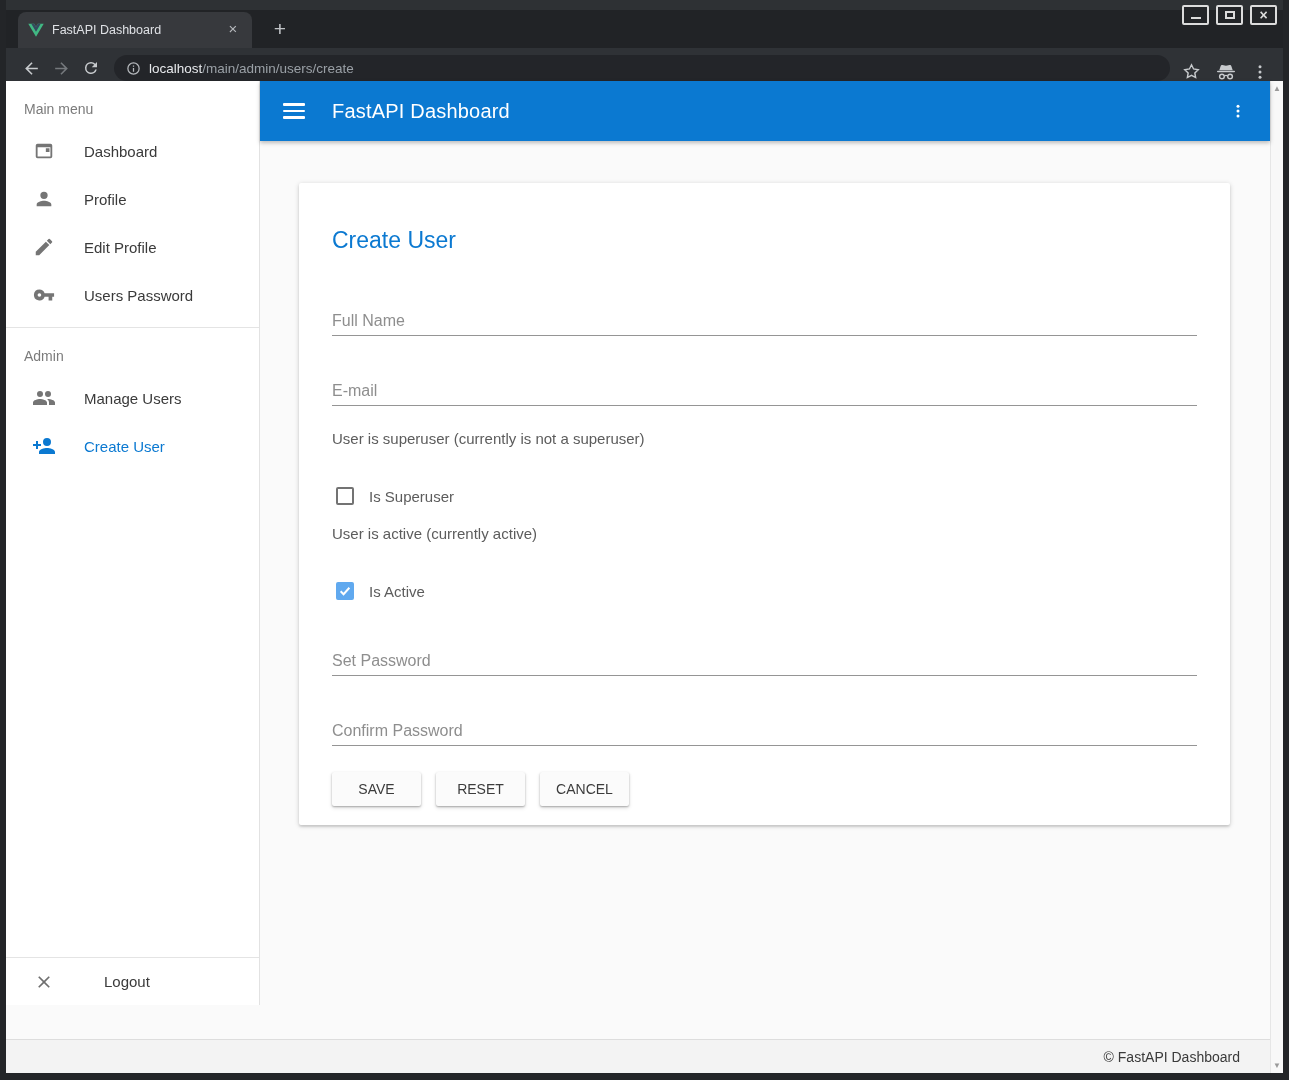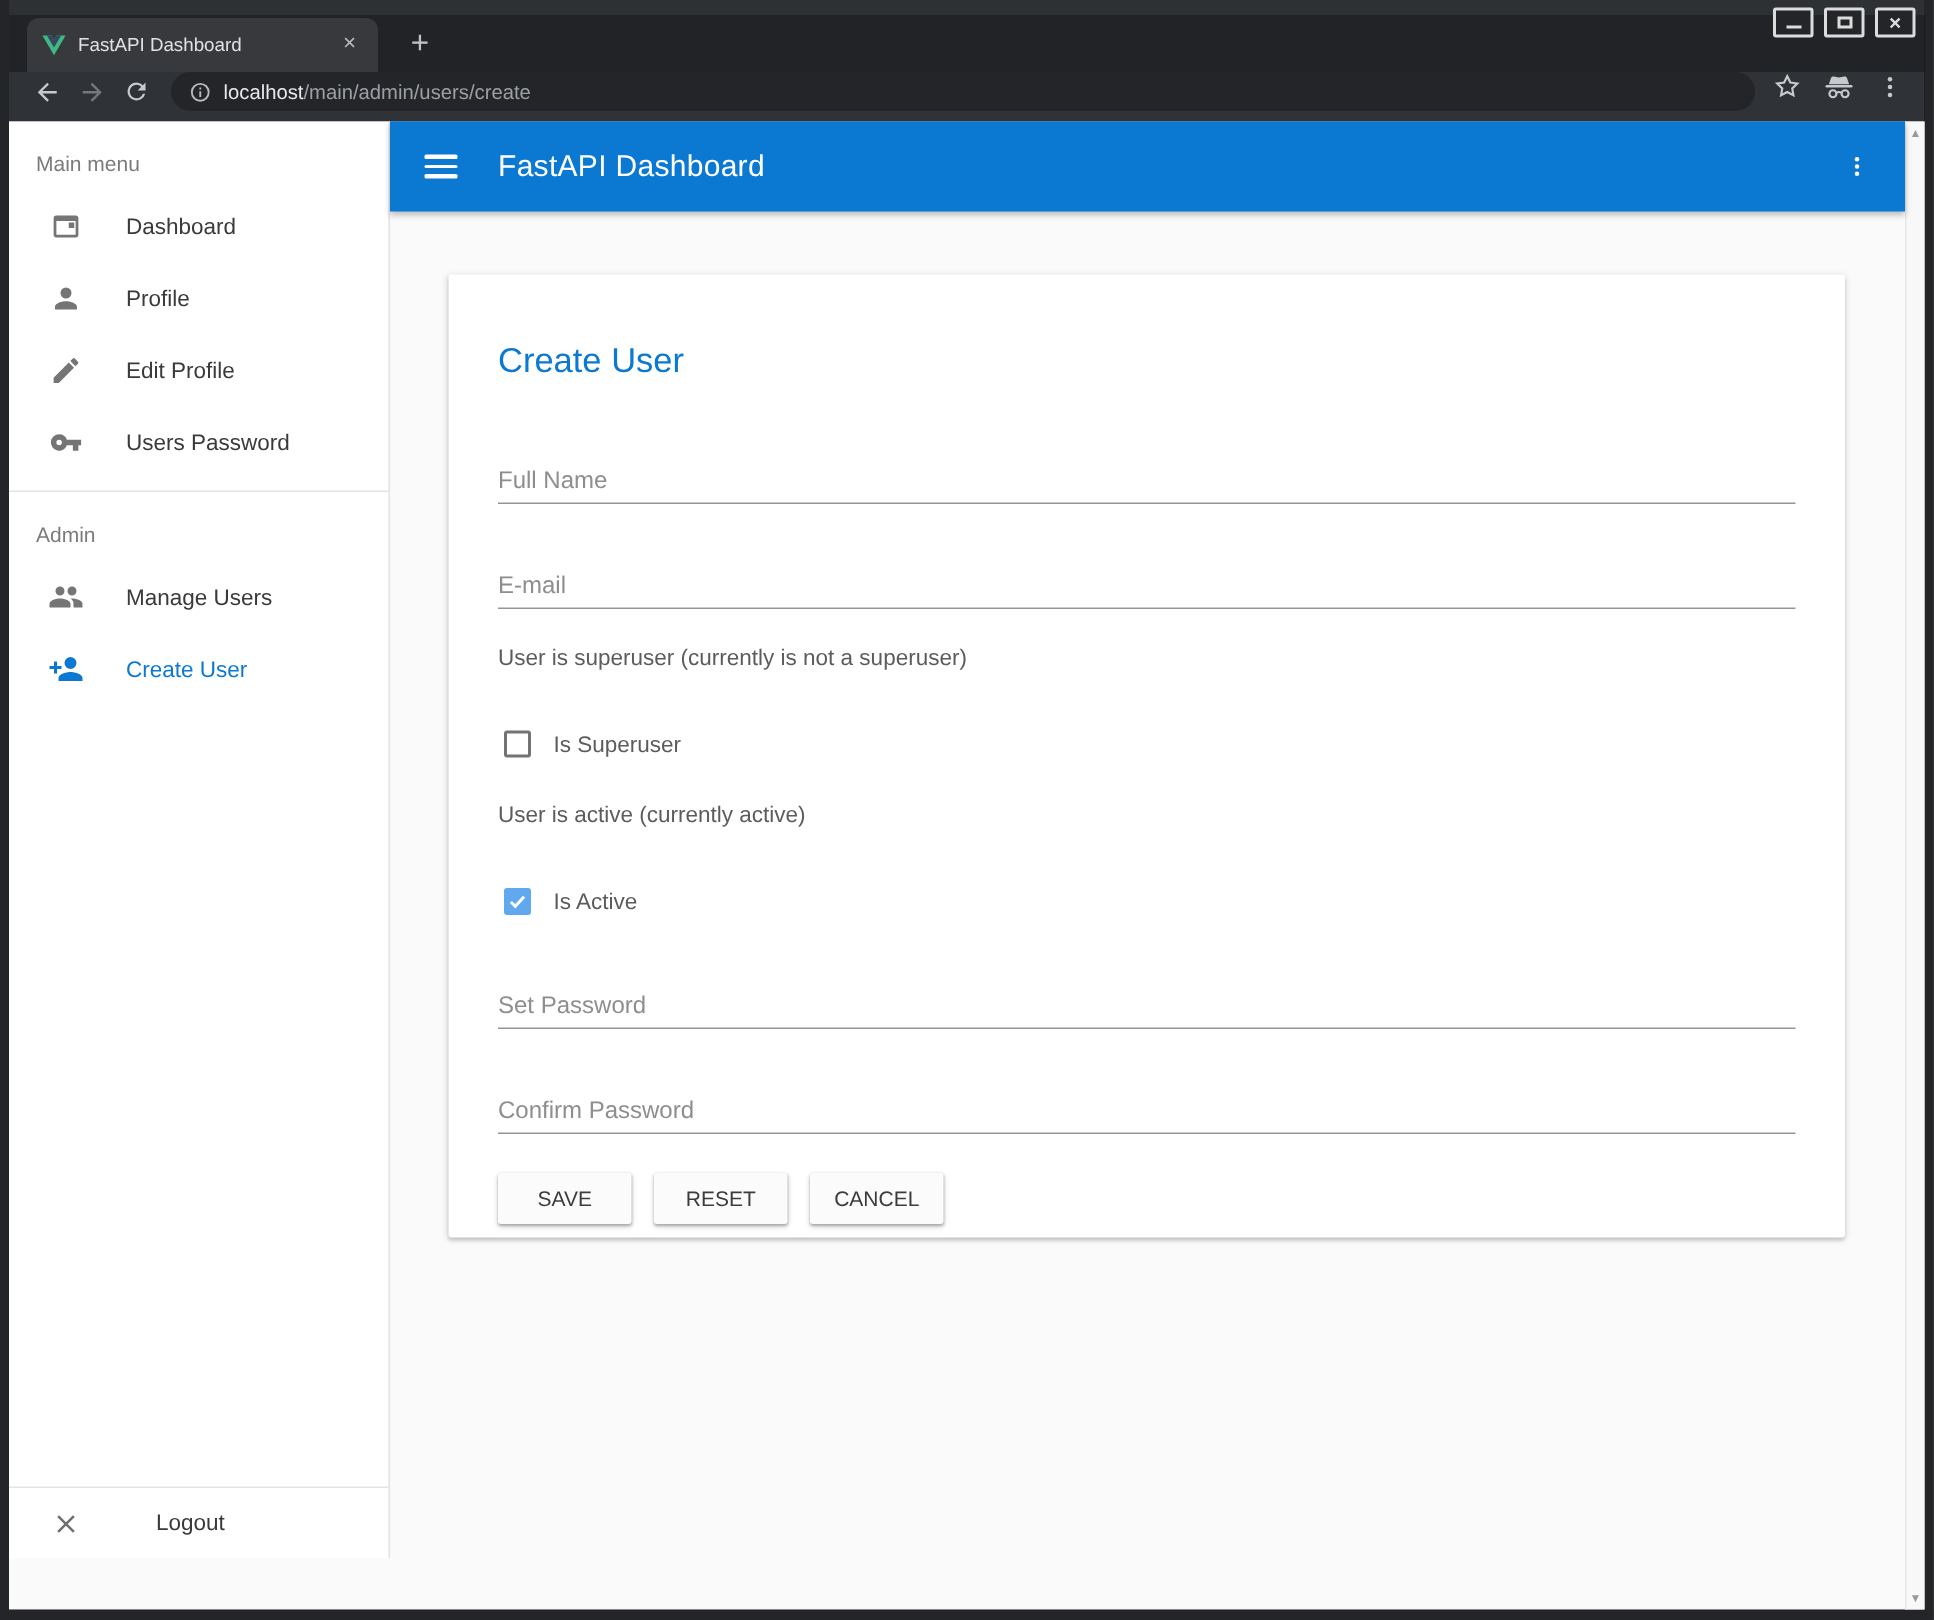--- a/index.html
+++ b/index.html
@@ -18,21 +18,21 @@
   .tab-close { color:#b6b9bd; font-size:15px; width:18px; height:18px; line-height:16px; text-align:center; border-radius:50%; }
   .new-tab { position:absolute; left:260px; top:16px; color:#c0c3c6; font-size:21px; width:28px; height:28px;
     line-height:26px; text-align:center; font-weight:300; }
   .win-controls { position:absolute; right:6px; top:5px; display:flex; gap:7px; }
   .win-btn { width:27px; height:20px; border:2px solid #dcdcdc; border-radius:2px; color:#dcdcdc;
     display:flex; align-items:center; justify-content:center; font-size:11px; background:#232528; }
   .win-btn .mini { display:block; width:10px; height:2px; background:#dcdcdc; margin-top:6px; }
   .win-btn .maxi { display:block; width:10px; height:8px; border:2px solid #dcdcdc; }
   .win-btn.close { font-size:14px; font-weight:bold; }
 
-  .toolbar { height:33px; background:#2f3236; display:flex; align-items:flex-start; padding:0 10px; flex:none; }
+  .toolbar { height:33px; background:#2f3236; display:flex; align-items:flex-end; padding:0 10px; flex:none; }
   .nav-ic { width:30px; height:26px; display:flex; align-items:center; justify-content:center; flex:none; }
   .omnibox { flex:1; height:26px; background:#232529; border-radius:13px; margin:0 12px 0 8px;
     display:flex; align-items:center; padding:0 12px; }
   .omnibox .host { color:#e7e9ec; font-size:13.5px; margin-left:8px; }
   .omnibox .path { color:#9aa0a6; font-size:13.5px; }
   .tb-right { display:flex; align-items:center; gap:14px; margin-right:4px; }
 
   
   .app { flex:1; position:relative; display:flex; flex-direction:column; background:#fafafa; min-height:0; }
   .app-row { flex:1; display:flex; min-height:0; margin-right:13px; }
@@ -59,21 +59,21 @@
   .content { flex:1; overflow:hidden; }
   .card { background:#fff; border-radius:2px; margin:42px 40px 0 39px; height:642px; padding:44px 33px 0;
     box-shadow:0 1px 5px rgba(0,0,0,.18), 0 2px 2px rgba(0,0,0,.1); }
   .card h1 { color:#0b79d1; font-size:23px; font-weight:400; }
   .text-field { display:block; width:100%; border:none; outline:none; background:transparent;
     border-bottom:1px solid #959595; font-size:16px; color:#333; height:30px;
     font-family:"Liberation Sans", sans-serif; }
   .text-field::placeholder { color:#8e8e8e; opacity:1; }
   .tf-1 { margin-top:52px; } .tf-2 { margin-top:40px; }
   .hint { font-size:15px; color:#5c5c5c; }
-  .hint-1 { margin-top:24px; } .hint-2 { margin-top:30px; }
+  .hint-1 { margin-top:24px; } .hint-2 { margin-top:20px; }
   .check-row { display:flex; align-items:center; margin-top:40px; margin-left:4px; }
   .checkbox { width:18px; height:18px; border:2px solid #737373; border-radius:2px; margin-right:15px; flex:none;
     display:flex; align-items:center; justify-content:center; background:#fff; }
   .checkbox.checked { background:#60a9ef; border-color:#60a9ef; }
   .check-label { font-size:15px; color:#5c5c5c; }
   .pw-1 { margin-top:46px; } .pw-2 { margin-top:40px; }
   .btn-row { margin-top:26px; display:flex; gap:15px; }
   .btn { min-width:89px; height:34px; background:#fbfbfb; border:none; border-radius:2px;
     font-family:"Liberation Sans", sans-serif; font-size:14px; font-weight:500; color:#3c3c3c;
     box-shadow:0 1px 2px rgba(0,0,0,.28), 0 2px 4px rgba(0,0,0,.12); padding:0 16px; cursor:pointer; }
@@ -281,19 +281,22 @@
             <div class="btn-row">
               <button class="btn">SAVE</button>
               <button class="btn">RESET</button>
               <button class="btn">CANCEL</button>
             </div>
           </div>
         </div>
       </main>
     </div>
 
+    <footer class="footer">
+      <span>© FastAPI Dashboard</span>
+    </footer>
 
     <div class="scrollbar">
       <span class="sb-arrow">▲</span>
       <span class="sb-arrow">▼</span>
     </div>
   </div>
 </div>
 
 </body></html>

